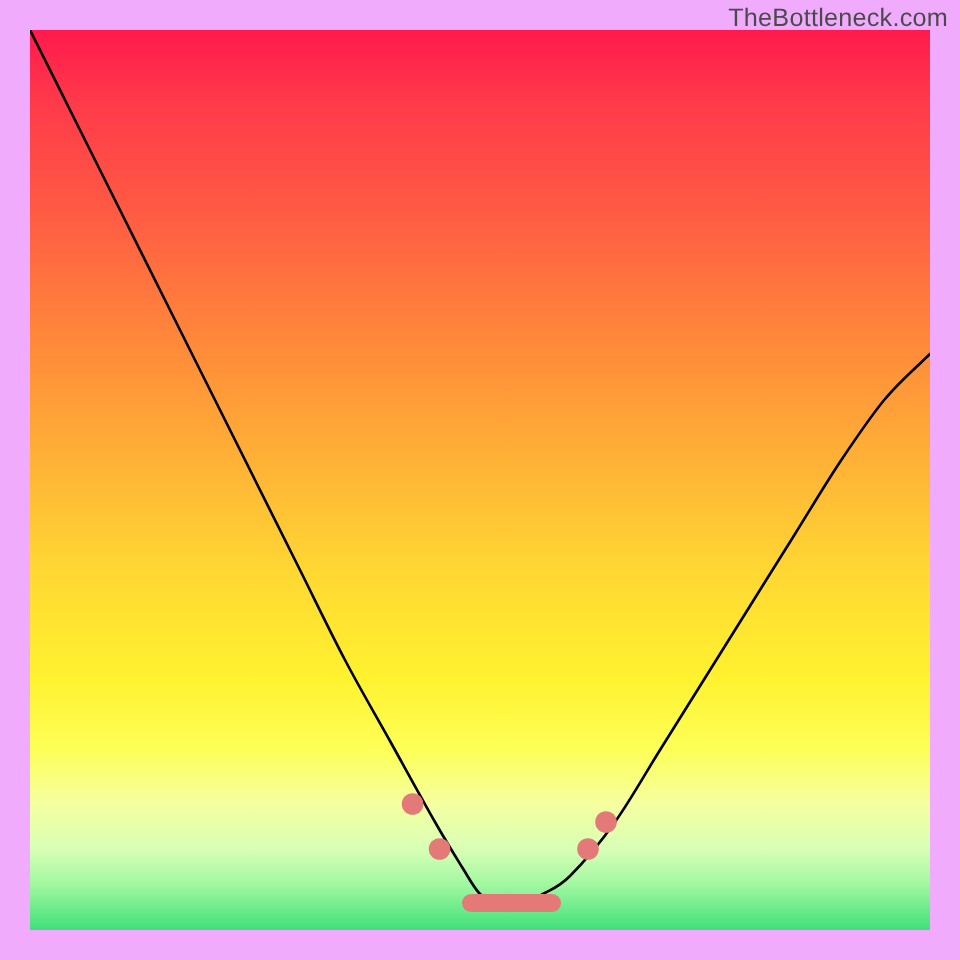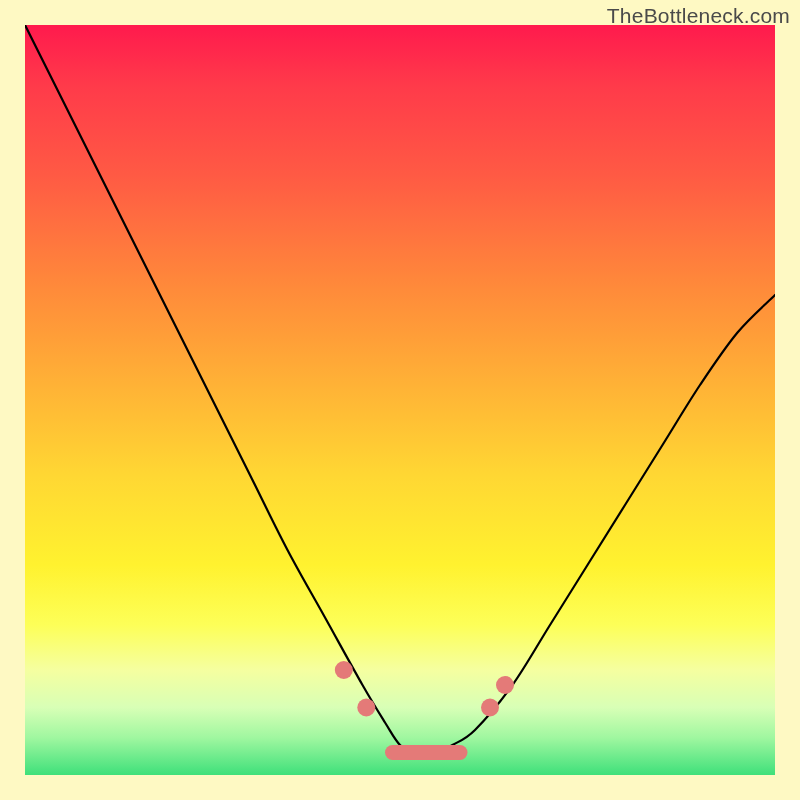--- a/index.html
+++ b/index.html
@@ -10,21 +10,21 @@
     background: #000;
     overflow: hidden;
     font-family: Arial, Helvetica, sans-serif;
   }
   .frame {
     position: absolute;
     left: 0;
     top: 0;
     width: 800px;
     height: 800px;
-    background: #fef9c3;
+    background: #f0abfc;
   }
   .plot {
     position: absolute;
     left: 25px;
     top: 25px;
     width: 750px;
     height: 750px;
     
     background: linear-gradient(
       to bottom,

